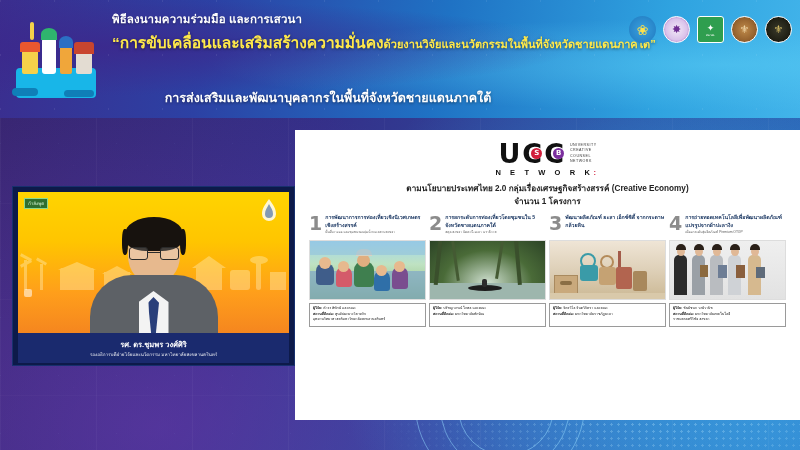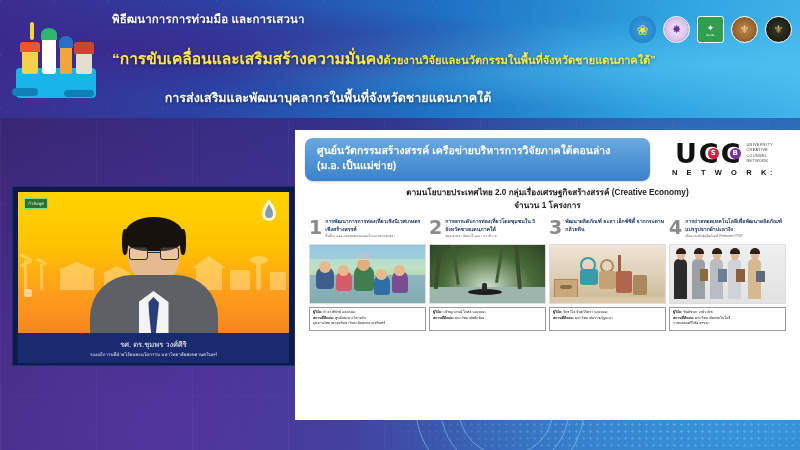--- a/index.html
+++ b/index.html
@@ -55,21 +55,21 @@
       radial-gradient(ellipse at 90% 55%, rgba(90,205,245,.55) 0%, rgba(90,205,245,0) 50%);}
   #banner .diag{position:absolute;inset:0;opacity:.22;
       background-image:linear-gradient(105deg,rgba(255,255,255,.35) 1px,transparent 1px);
       background-size:54px 54px;}
 
   
   .city{position:absolute;left:10px;top:16px;width:92px;height:88px;}
   .city i{position:absolute;display:block;border-radius:2px;}
   .hdr-texts{position:absolute;left:112px;top:10px;width:520px;color:#fff;text-align:left;}
   .hdr-l1{font-size:11.5px;font-weight:700;letter-spacing:.1px;text-shadow:0 1px 2px rgba(0,0,0,.35);}
-  .hdr-l2{margin-top:18px;font-size:15.5px;font-weight:700;color:#ffe94a;
+  .hdr-l2{margin-top:2px;font-size:15.5px;font-weight:700;color:#ffe94a;
           text-shadow:0 1px 3px rgba(0,0,0,.5);white-space:nowrap;}
   .hdr-l2 .small{font-size:11px;}
   .hdr-l3{position:absolute;left:28px;top:57px;width:600px;text-align:center;font-size:12.5px;
           font-weight:700;color:#ffe94a;text-shadow:0 1px 3px rgba(0,0,0,.45);
           border-bottom:1.5px solid #ffe94a;padding-bottom:2px;white-space:nowrap;}
   .hdr-l4{position:absolute;left:28px;top:88px;width:600px;text-align:center;font-size:12.5px;
           font-weight:700;color:#ffffff;text-shadow:0 1px 3px rgba(0,0,0,.45);white-space:nowrap;}
 
   .logos{position:absolute;right:8px;top:16px;display:flex;gap:7px;align-items:center;}
   .logo{width:27px;height:27px;border-radius:50%;display:flex;align-items:center;justify-content:center;
@@ -98,21 +98,21 @@
   .glasses i.l{left:0}.glasses i.r{right:0}
   .glasses u{position:absolute;left:19px;top:5px;width:12px;height:1.4px;background:#2a2a2a;}
   .body{position:absolute;left:50%;transform:translateX(-50%);bottom:0;width:128px;height:58px;
         background:#5d6166;border-radius:42px 42px 0 0;}
   .shirt{position:absolute;left:50%;transform:translateX(-50%);bottom:0;width:30px;height:42px;
         background:#f3f3f3;clip-path:polygon(50% 0,100% 26%,100% 100%,0 100%,0 26%);}
   .tie{position:absolute;left:50%;transform:translateX(-50%);bottom:0;width:11px;height:36px;
         background:#2a3f7a;clip-path:polygon(50% 0,100% 16%,72% 100%,28% 100%,0 16%);}
   .vid-cap{position:absolute;left:5px;right:5px;bottom:2px;height:30px;background:#1a2a6e;
            display:flex;flex-direction:column;align-items:center;justify-content:center;color:#fff;}
-  .vid-cap .n1{font-size:7.5px;font-weight:400;}
+  .vid-cap .n1{font-size:7.5px;font-weight:700;}
   .vid-cap .n2{font-size:4.6px;opacity:.92;margin-top:1.5px;}
   .vid-tag{position:absolute;left:6px;top:6px;background:#2f6f2f;color:#dfffdf;font-size:4.5px;
            padding:1px 3px;border:.5px solid #8dd98d;}
   .vid-mic{position:absolute;left:6px;bottom:36px;width:8px;height:8px;background:rgba(255,255,255,.55);border-radius:2px;}
 
   
   #slide {
     position:absolute; left:295px; top:130px; width:505px; height:290px;
     background:#ffffff; overflow:hidden;
   }
@@ -184,21 +184,21 @@
     <i style="left:50px;top:30px;width:12px;height:28px;background:#f0a63a;"></i>
     <i style="left:49px;top:20px;width:14px;height:12px;background:#2b6fc4;border-radius:50% 50% 0 0;"></i>
     <i style="left:66px;top:36px;width:16px;height:22px;background:#e3dcd2;border-radius:2px;"></i>
     <i style="left:64px;top:26px;width:20px;height:12px;background:#c8452f;border-radius:3px 3px 0 0;"></i>
     <i style="left:20px;top:6px;width:4px;height:18px;background:#f5d14a;border-radius:2px;"></i>
     <i style="left:2px;top:72px;width:26px;height:8px;background:#0f7fb8;border-radius:6px;"></i>
     <i style="left:54px;top:74px;width:30px;height:7px;background:#0f7fb8;border-radius:6px;"></i>
   </div>
 
   <div class="hdr-texts">
-    <div class="hdr-l1">พิธีฒนาการการท่วมมือ และการเสวนา</div>
+    <div class="hdr-l1">พิธีลงนามความร่วมมือ และการเสวนา</div>
     <div class="hdr-l2"><span>“การขับเคลื่อนและเสริมสร้างความมั่นคง</span><span class="small">ด้วยงานวิจัยและนวัตกรรมในพื้นที่จังหวัดชายแดนภาคใต้”</span></div>
   </div>
   <div class="hdr-l4">การส่งเสริมและพัฒนาบุคลากรในพื้นที่จังหวัดชายแดนภาคใต้</div>
 
   <div class="logos">
     <div class="logo" style="background:radial-gradient(circle,#3aa0de 0%,#1f79c0 100%);">
       <span style="font-size:14px;color:#ffe14a;">❀</span>
     </div>
     <div class="logo" style="background:radial-gradient(circle,#f3eaf8 0%,#d9c2ea 60%,#8e44ad 100%);border:1.5px solid #fff;">
       <span style="font-size:11px;color:#6f2f92;">✸</span>
@@ -267,22 +267,20 @@
   <div class="vid-cap">
     <div class="n1">รศ. ดร.ชุมพร วงศ์ศิริ</div>
     <div class="n2">รองอธิการบดีฝ่ายวิจัยและนวัตกรรม มหาวิทยาลัยสงขลานครินทร์</div>
   </div>
 </div>
 
 <div id="slide">
   <div class="slide-pad">
 
     <div class="title-row">
-      <div class="title-pill" style="white-space:pre-line;">ศูนย์นวัตกรรมสร้างสรรค์ เครือข่ายบริหารการวิจัยภาคใต้ตอนล่าง
-(ม.อ. เป็นแม่ข่าย)</div>
 
       <div class="ucc">
         <div class="ucc-row">
           <span class="ucc-letter">U</span>
           <span class="ucc-letter ucc-c">C<b style="background:#d21f3c;">S</b></span>
           <span class="ucc-letter ucc-c">C<b style="background:#7b2f9e;">B</b></span>
           <span class="ucc-sub" style="white-space:pre-line;">UNIVERSITY
 CREATIVE
 COUNSEL
 NETWORK</span>

